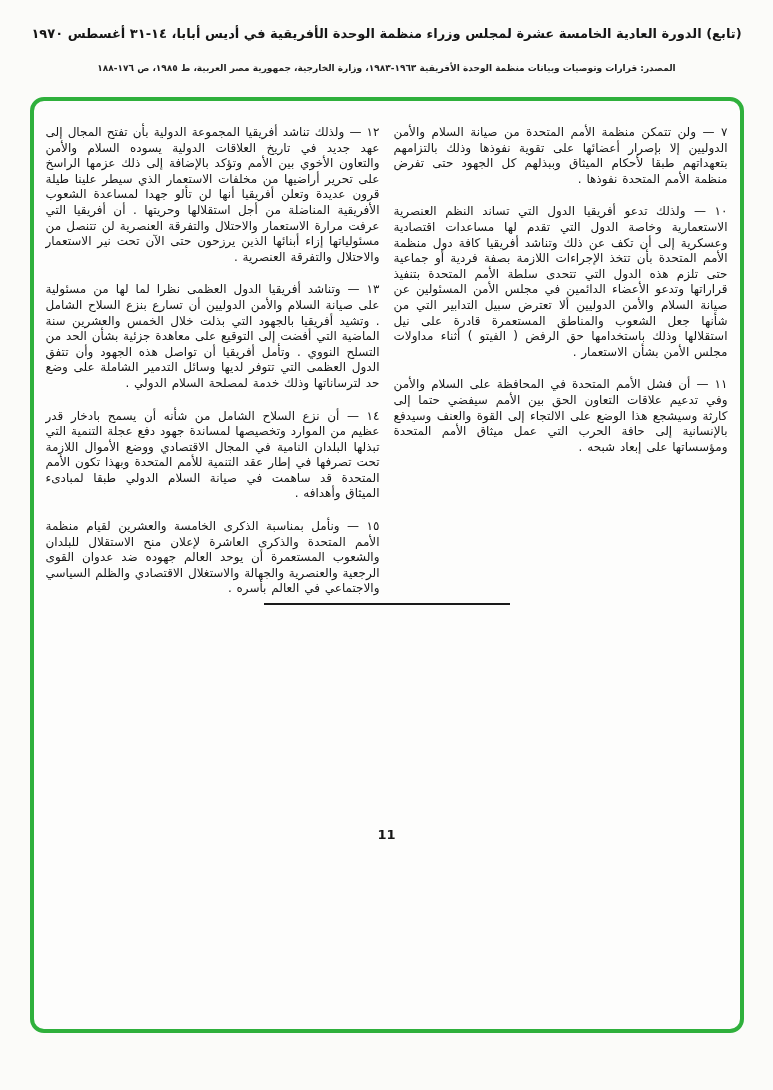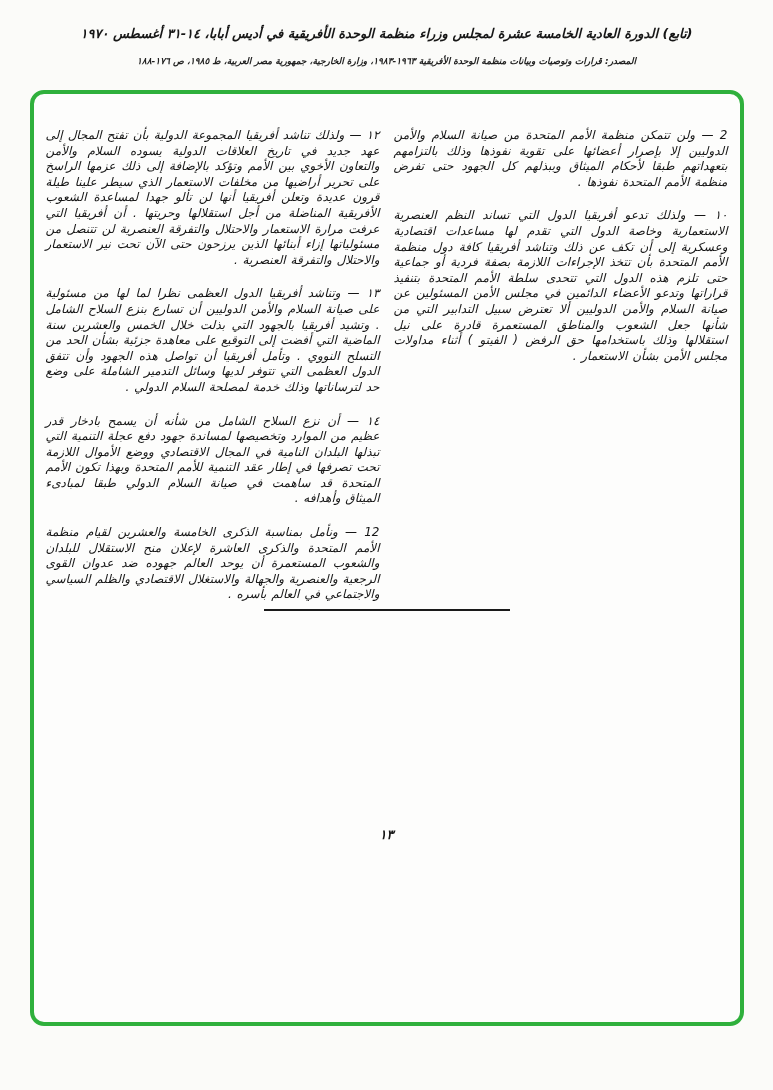--- a/index.html
+++ b/index.html
@@ -10,35 +10,34 @@
     background: #fbfbf9;
     overflow: hidden;
   }
   .page {
     position: relative;
     width: 773px;
     height: 872px;
     font-family: "DejaVu Sans", sans-serif;
     color: #161616;
     box-sizing: border-box;
-    font-style: italic;
   }
   .doc-header {
     padding-top: 26px;
     text-align: center;
     direction: rtl;
   }
   .doc-title {
     font-size: 13px;
     font-weight: bold;
     white-space: nowrap;
     letter-spacing: 0.2px;
   }
   .doc-source {
-    margin-top: 15px;
+    margin-top: 22px;
     font-size: 9px;
     font-weight: bold;
     color: #222;
     white-space: nowrap;
   }
   .green-box {
     box-sizing: border-box;
     margin: 24px auto 0 auto;
     width: 714px;
     height: 936px;
@@ -54,21 +53,21 @@
   }
   .col {
     flex: 1 1 0;
     min-width: 0;
   }
   .para {
     direction: rtl;
     text-align: justify;
     font-size: 12px;
     line-height: 15.6px;
-    margin: 18px 0 17px 0;
+    margin: 8px 0 17px 0;
     word-spacing: 1px;
   }
   .para:last-child {
     margin-bottom: 0;
   }
   .end-divider {
     width: 246px;
     border-top: 2px solid #1a1a1a;
     margin: 6px auto 0 auto;
   }
@@ -90,31 +89,32 @@
 
   <header class="doc-header">
     <div class="doc-title">(تابع) الدورة العادية الخامسة عشرة لمجلس وزراء منظمة الوحدة الأفريقية في أديس أبابا، ١٤-٣١ أغسطس ١٩٧٠</div>
     <div class="doc-source">المصدر: قرارات وتوصيات وبيانات منظمة الوحدة الأفريقية ١٩٦٣-١٩٨٣، وزارة الخارجية، جمهورية مصر العربية، ط ١٩٨٥، ص ١٧٦-١٨٨</div>
   </header>
 
   <div class="green-box">
     <div class="columns">
 
       <div class="col">
-        <p class="para">2 — ولن تتمكن منظمة الأمم المتحدة من صيانة السلام والأمن الدوليين إلا بإصرار أعضائها على تقوية نفوذها وذلك بالتزامهم بتعهداتهم طبقا لأحكام الميثاق وببذلهم كل الجهود حتى تفرض منظمة الأمم المتحدة نفوذها .</p>
+        <p class="para">٧ — ولن تتمكن منظمة الأمم المتحدة من صيانة السلام والأمن الدوليين إلا بإصرار أعضائها على تقوية نفوذها وذلك بالتزامهم بتعهداتهم طبقا لأحكام الميثاق وببذلهم كل الجهود حتى تفرض منظمة الأمم المتحدة نفوذها .</p>
         <p class="para">١٠ — ولذلك تدعو أفريقيا الدول التي تساند النظم العنصرية الاستعمارية وخاصة الدول التي تقدم لها مساعدات اقتصادية وعسكرية إلى أن تكف عن ذلك وتناشد أفريقيا كافة دول منظمة الأمم المتحدة بأن تتخذ الإجراءات اللازمة بصفة فردية أو جماعية حتى تلزم هذه الدول التي تتحدى سلطة الأمم المتحدة بتنفيذ قراراتها وتدعو الأعضاء الدائمين في مجلس الأمن المسئولين عن صيانة السلام والأمن الدوليين ألا تعترض سبيل التدابير التي من شأنها جعل الشعوب والمناطق المستعمرة قادرة على نيل استقلالها وذلك باستخدامها حق الرفض ( الفيتو ) أثناء مداولات مجلس الأمن بشأن الاستعمار .</p>
+        <p class="para">١١ — أن فشل الأمم المتحدة في المحافظة على السلام والأمن وفي تدعيم علاقات التعاون الحق بين الأمم سيفضي حتما إلى كارثة وسيشجع هذا الوضع على الالتجاء إلى القوة والعنف وسيدفع بالإنسانية إلى حافة الحرب التي عمل ميثاق الأمم المتحدة ومؤسساتها على إبعاد شبحه .</p>
       </div>
 
       <div class="col">
         <p class="para">١٢ — ولذلك تناشد أفريقيا المجموعة الدولية بأن تفتح المجال إلى عهد جديد في تاريخ العلاقات الدولية يسوده السلام والأمن والتعاون الأخوي بين الأمم وتؤكد بالإضافة إلى ذلك عزمها الراسخ على تحرير أراضيها من مخلفات الاستعمار الذي سيطر علينا طيلة قرون عديدة وتعلن أفريقيا أنها لن تألو جهدا لمساعدة الشعوب الأفريقية المناضلة من أجل استقلالها وحريتها . أن أفريقيا التي عرفت مرارة الاستعمار والاحتلال والتفرقة العنصرية لن تتنصل من مسئولياتها إزاء أبنائها الذين يرزحون حتى الآن تحت نير الاستعمار والاحتلال والتفرقة العنصرية .</p>
         <p class="para">١٣ — وتناشد أفريقيا الدول العظمى نظرا لما لها من مسئولية على صيانة السلام والأمن الدوليين أن تسارع بنزع السلاح الشامل . وتشيد أفريقيا بالجهود التي بذلت خلال الخمس والعشرين سنة الماضية التي أفضت إلى التوقيع على معاهدة جزئية بشأن الحد من التسلح النووي . وتأمل أفريقيا أن تواصل هذه الجهود وأن تتفق الدول العظمى التي تتوفر لديها وسائل التدمير الشاملة على وضع حد لترساناتها وذلك خدمة لمصلحة السلام الدولي .</p>
         <p class="para">١٤ — أن نزع السلاح الشامل من شأنه أن يسمح بادخار قدر عظيم من الموارد وتخصيصها لمساندة جهود دفع عجلة التنمية التي تبذلها البلدان النامية في المجال الاقتصادي ووضع الأموال اللازمة تحت تصرفها في إطار عقد التنمية للأمم المتحدة وبهذا تكون الأمم المتحدة قد ساهمت في صيانة السلام الدولي طبقا لمبادىء الميثاق وأهدافه .</p>
-        <p class="para">12 — ونأمل بمناسبة الذكرى الخامسة والعشرين لقيام منظمة الأمم المتحدة والذكرى العاشرة لإعلان منح الاستقلال للبلدان والشعوب المستعمرة أن يوحد العالم جهوده ضد عدوان القوى الرجعية والعنصرية والجهالة والاستغلال الاقتصادي والظلم السياسي والاجتماعي في العالم بأسره .</p>
+        <p class="para">١٥ — ونأمل بمناسبة الذكرى الخامسة والعشرين لقيام منظمة الأمم المتحدة والذكرى العاشرة لإعلان منح الاستقلال للبلدان والشعوب المستعمرة أن يوحد العالم جهوده ضد عدوان القوى الرجعية والعنصرية والجهالة والاستغلال الاقتصادي والظلم السياسي والاجتماعي في العالم بأسره .</p>
       </div>
 
     </div>
 
     <div class="end-divider"></div>
   </div>
 
-  <div class="page-number">١٣</div>
+  <div class="page-number">11</div>
 
 </div>
 
 </body></html>

